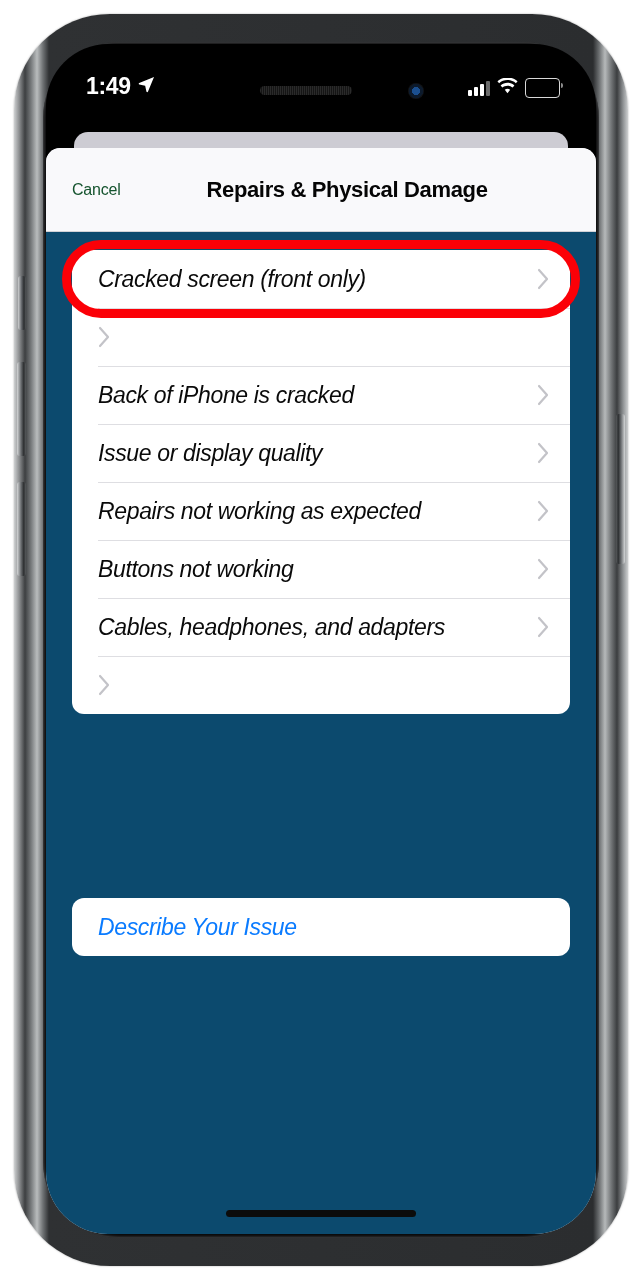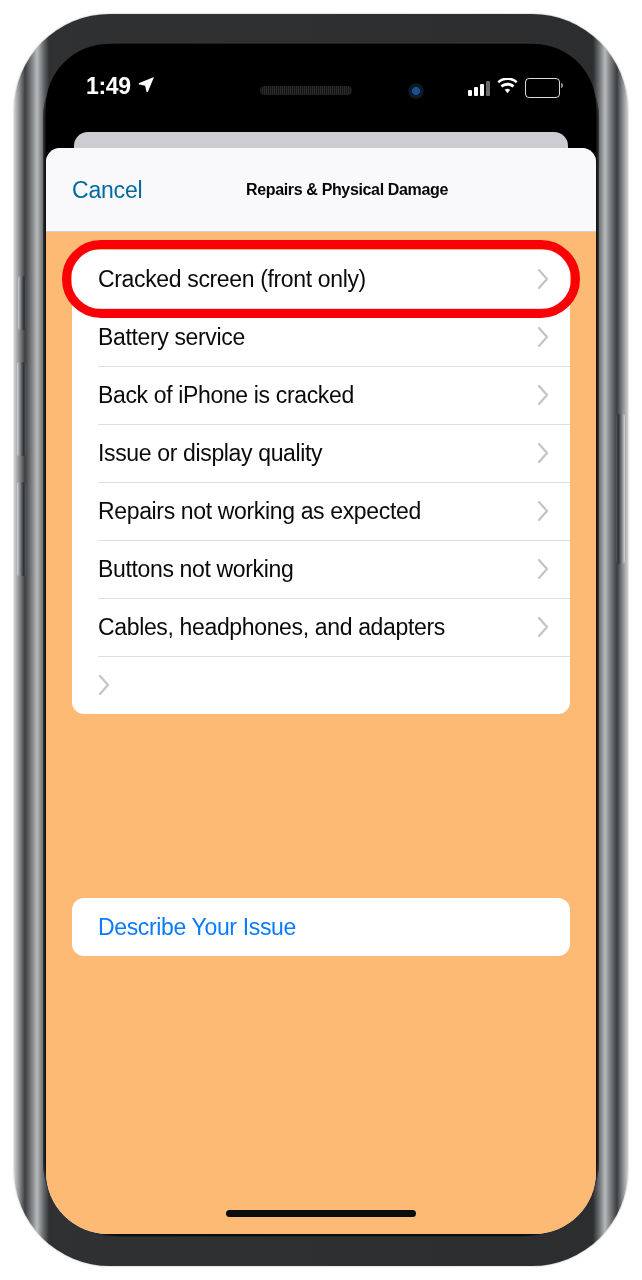--- a/index.html
+++ b/index.html
@@ -186,42 +186,43 @@
     height: 83px;
     background: #f9f9fb;
     border-bottom: 1px solid #d2d2d6;
     border-radius: 14px 14px 0 0;
   }
   #cancel-button {
     position: absolute;
     left: 26px;
     top: 50%;
     transform: translateY(-50%);
-    font-size: 23px;
-    color: #0369a1;
+    font-size: 16px;
+    color: #14532d;
     cursor: pointer;
     letter-spacing: -0.2px;
   }
   #nav-title {
     position: absolute;
     left: 0; right: 0;
     top: 50%;
     transform: translateY(-50%);
     text-align: center;
-    font-size: 16px;
+    font-size: 22px;
     font-weight: 700;
     color: #050505;
     letter-spacing: -0.35px;
     padding-left: 52px;
   }
 
   #sheet-content {
     position: relative;
     height: 1003px;
-    background: #fdba74;
+    background: #0c4a6e;
+    font-style: italic;
   }
 
   
   .card {
     position: absolute;
     left: 26px;
     width: 498px;
     background: #ffffff;
     border-radius: 12px;
     overflow: hidden;
@@ -348,21 +349,20 @@
         <div class="list-row">
           <span class="row-label">Cracked screen (front only)</span>
           <span class="chevron">
             <svg width="13" height="22" viewBox="0 0 13 22" fill="none" stroke="currentColor" stroke-width="2.2" stroke-linecap="round" stroke-linejoin="round">
                 <path d="M2 2l8 9-8 9"></path>
               </svg>
           </span>
         </div>
 
         <div class="list-row">
-          <span class="row-label">Battery service</span>
           <span class="chevron">
             <svg width="13" height="22" viewBox="0 0 13 22" fill="none" stroke="currentColor" stroke-width="2.2" stroke-linecap="round" stroke-linejoin="round">
                 <path d="M2 2l8 9-8 9"></path>
               </svg>
           </span>
         </div>
 
         <div class="list-row">
           <span class="row-label">Back of iPhone is cracked</span>
           <span class="chevron">

